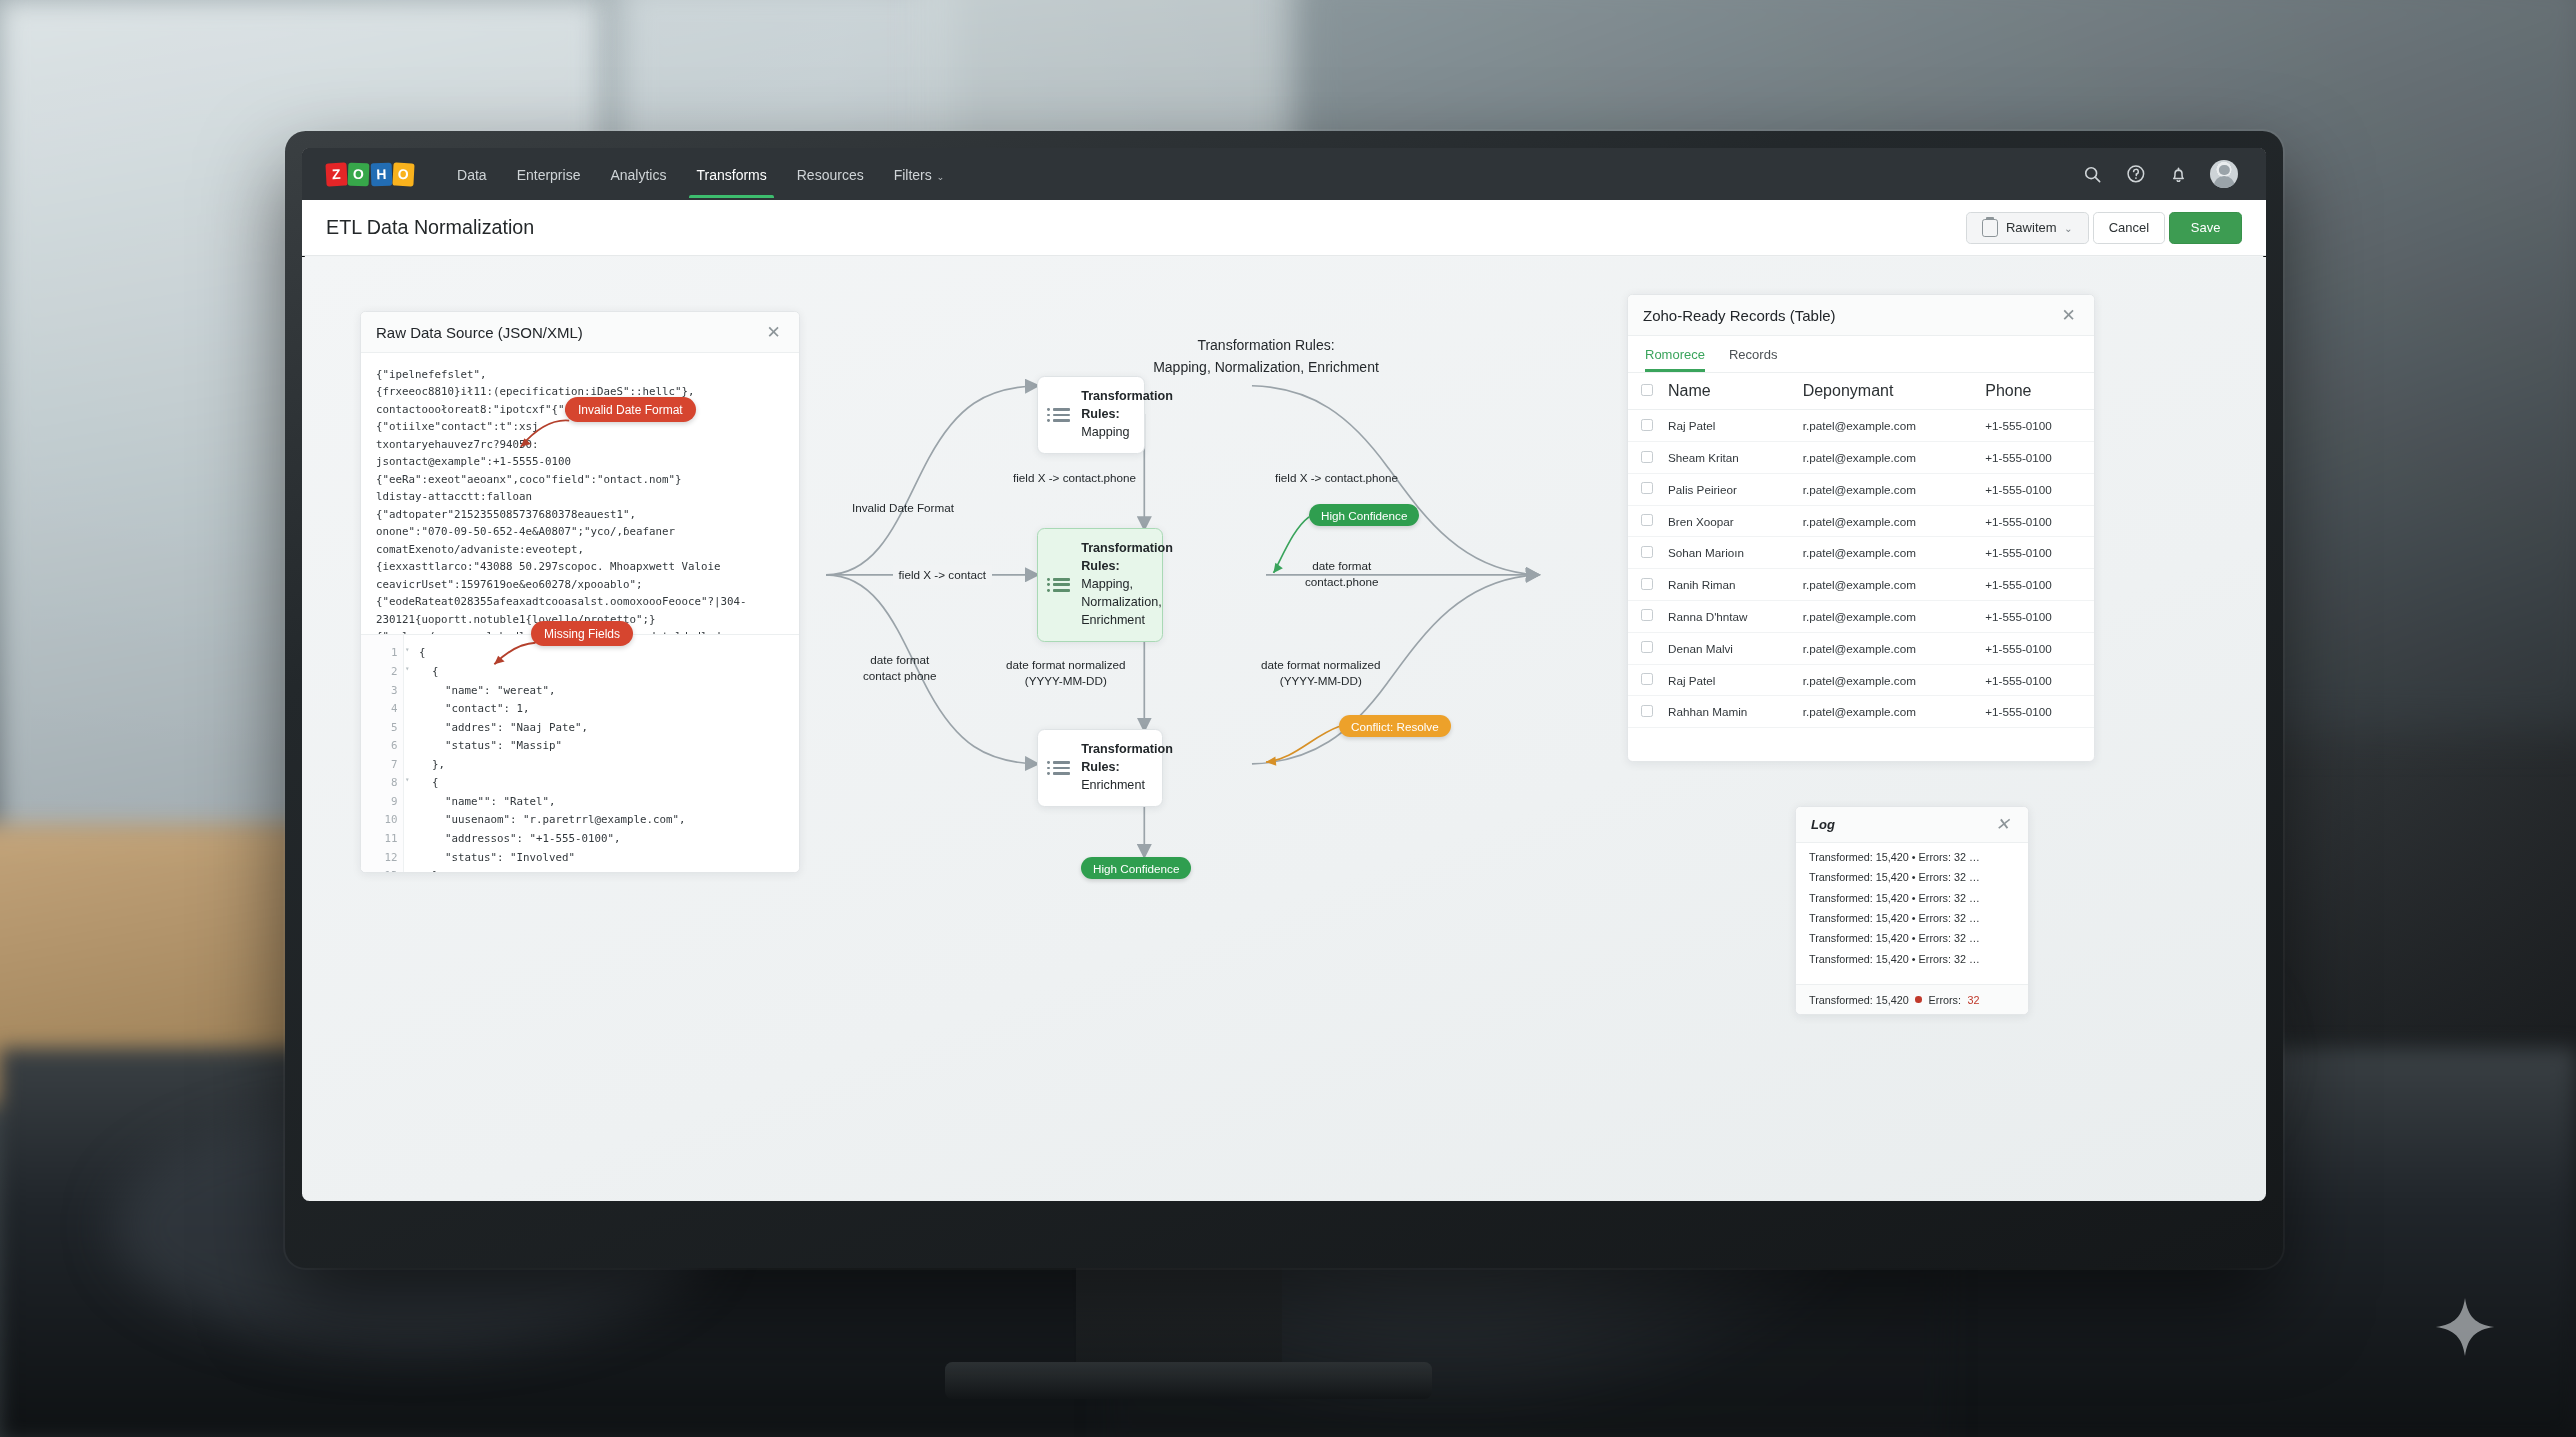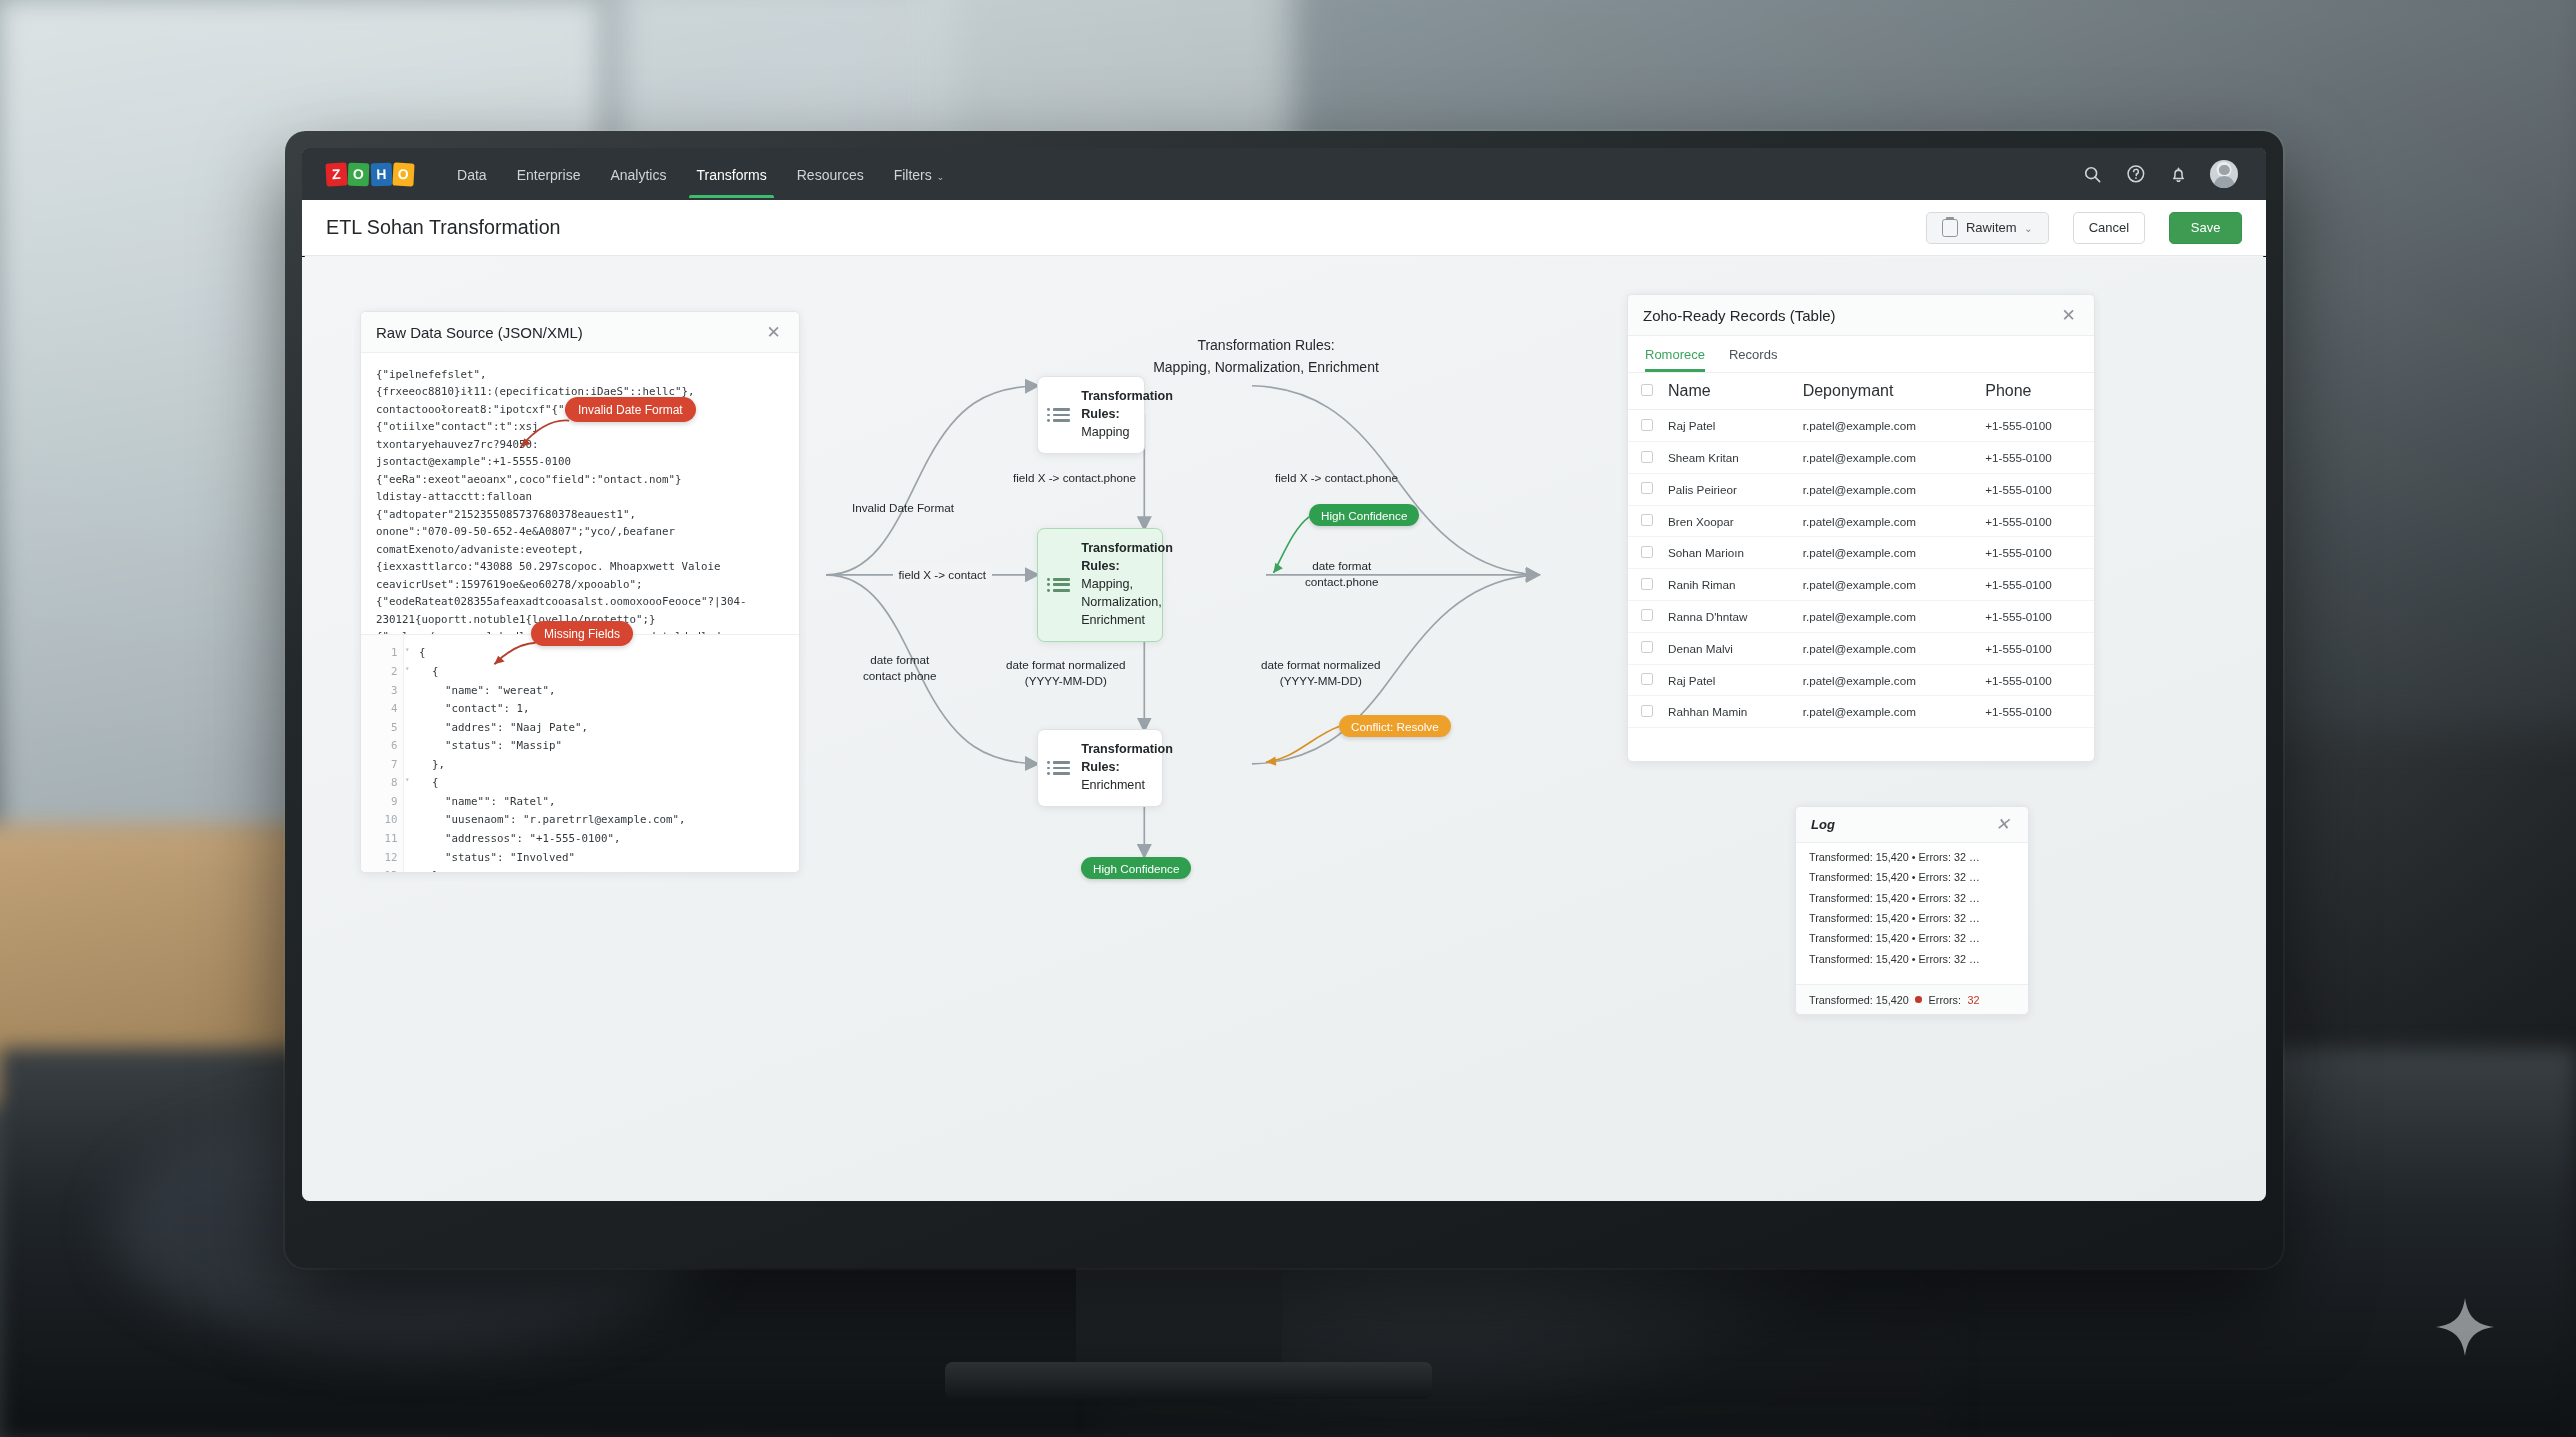--- a/index.html
+++ b/index.html
@@ -138,21 +138,21 @@
   }
 
   
   .page-head {
     height: 56px; background:#fff;
     display:flex; align-items:center;
     padding: 0 24px;
     border-bottom: 0.9px solid #e6e9ea;
   }
   .page-title { font-size: 19.7px; color:#232729; font-weight: 400; }
-  .head-actions { margin-left:auto; display:flex; align-items:center; gap:24px;text-align:right; }
+  .head-actions { margin-left:auto; display:flex; align-items:center; gap:4px;text-align:right; }
   .btn {
     height: 32px; border-radius:4.7px; display:flex; align-items:center;
     padding: 0 15px; font-size:13px; cursor:pointer; gap:7.5px;
     border:0.9px solid #d6dadc; background:#f7f8f9; color:#2c3133;
   }
   .btn-rawitem { background:#f4f5f6; }
   .btn-cancel { background:#fff; }
   .btn-save { background:#3d9c52; border-color:#37914a; color:#fff; padding:0 20.6px; }
   .rawitem-icon {
     width:16px; height:18px; border:1.4px solid #8d9599; border-radius:2.8px;
@@ -370,21 +370,21 @@
           <path d="M5 14.3h10c-1.2-.9-1.3-2-1.3-3.6V9.2A3.8 3.8 0 0 0 10 5.4a3.8 3.8 0 0 0-3.7 3.8v1.5c0 1.6-.1 2.7-1.3 3.6Z" stroke-linejoin="round"></path>
           <path d="M8.6 16.4a1.6 1.6 0 0 0 2.8 0" stroke-linecap="round"></path>
           <path d="M10 3.3v2" stroke-linecap="round"></path>
         </svg>
       </div>
       <div class="avatar"></div>
     </div>
   </div>
 
   <div class="page-head">
-    <div class="page-title">ETL Sohan Transformation</div>
+    <div class="page-title">ETL Data Normalization</div>
     <div class="head-actions">
       <div class="btn btn-rawitem">
         <span class="rawitem-icon"></span>
         <span>Rawitem</span>
         <span style="font-size:10.3px;color:#7b8287">⌄</span>
       </div>
       <div class="btn btn-cancel">Cancel</div>
       <div class="btn btn-save">Save</div>
     </div>
   </div>

